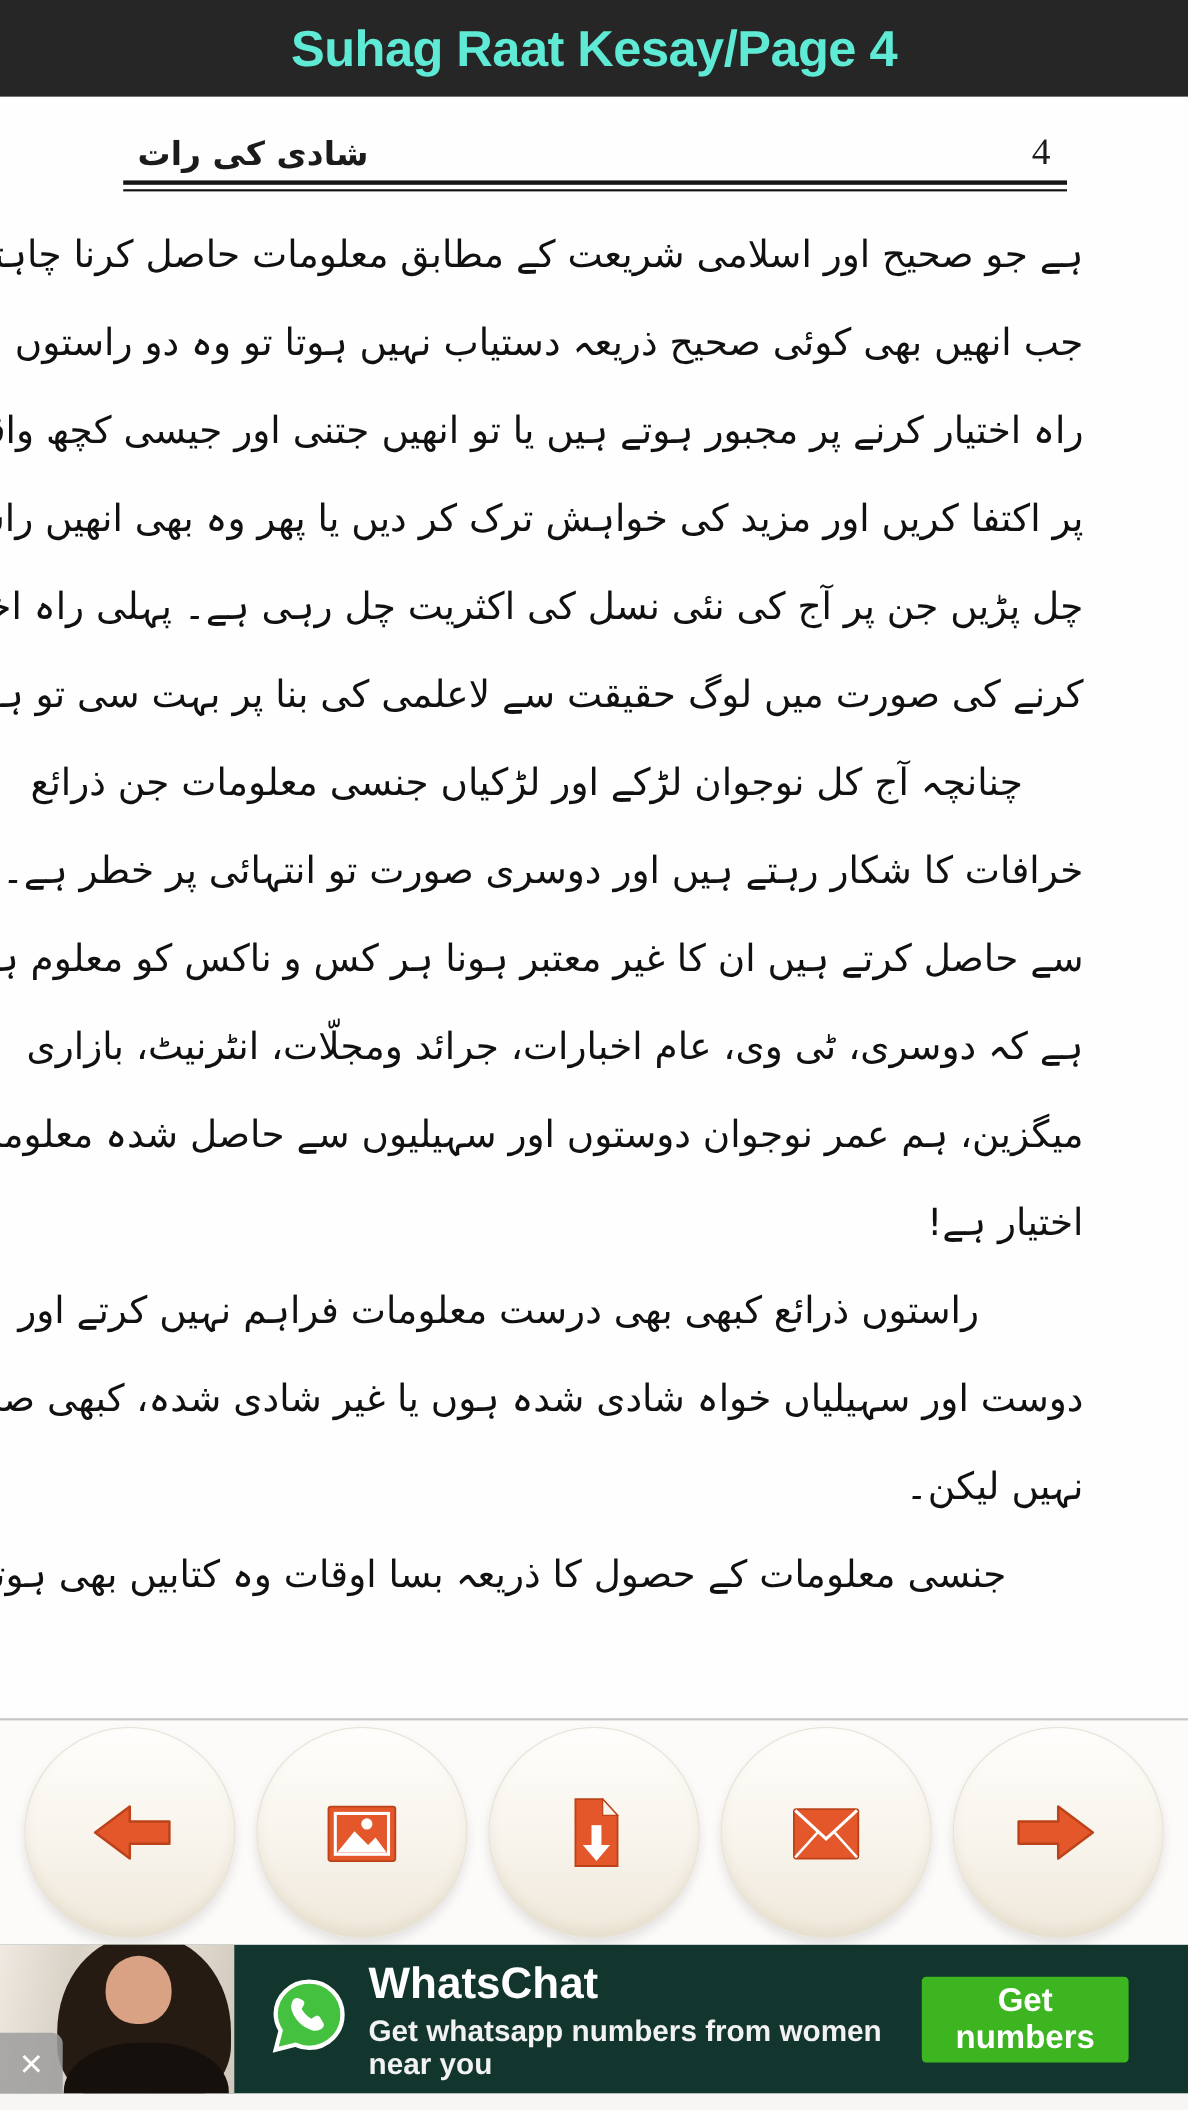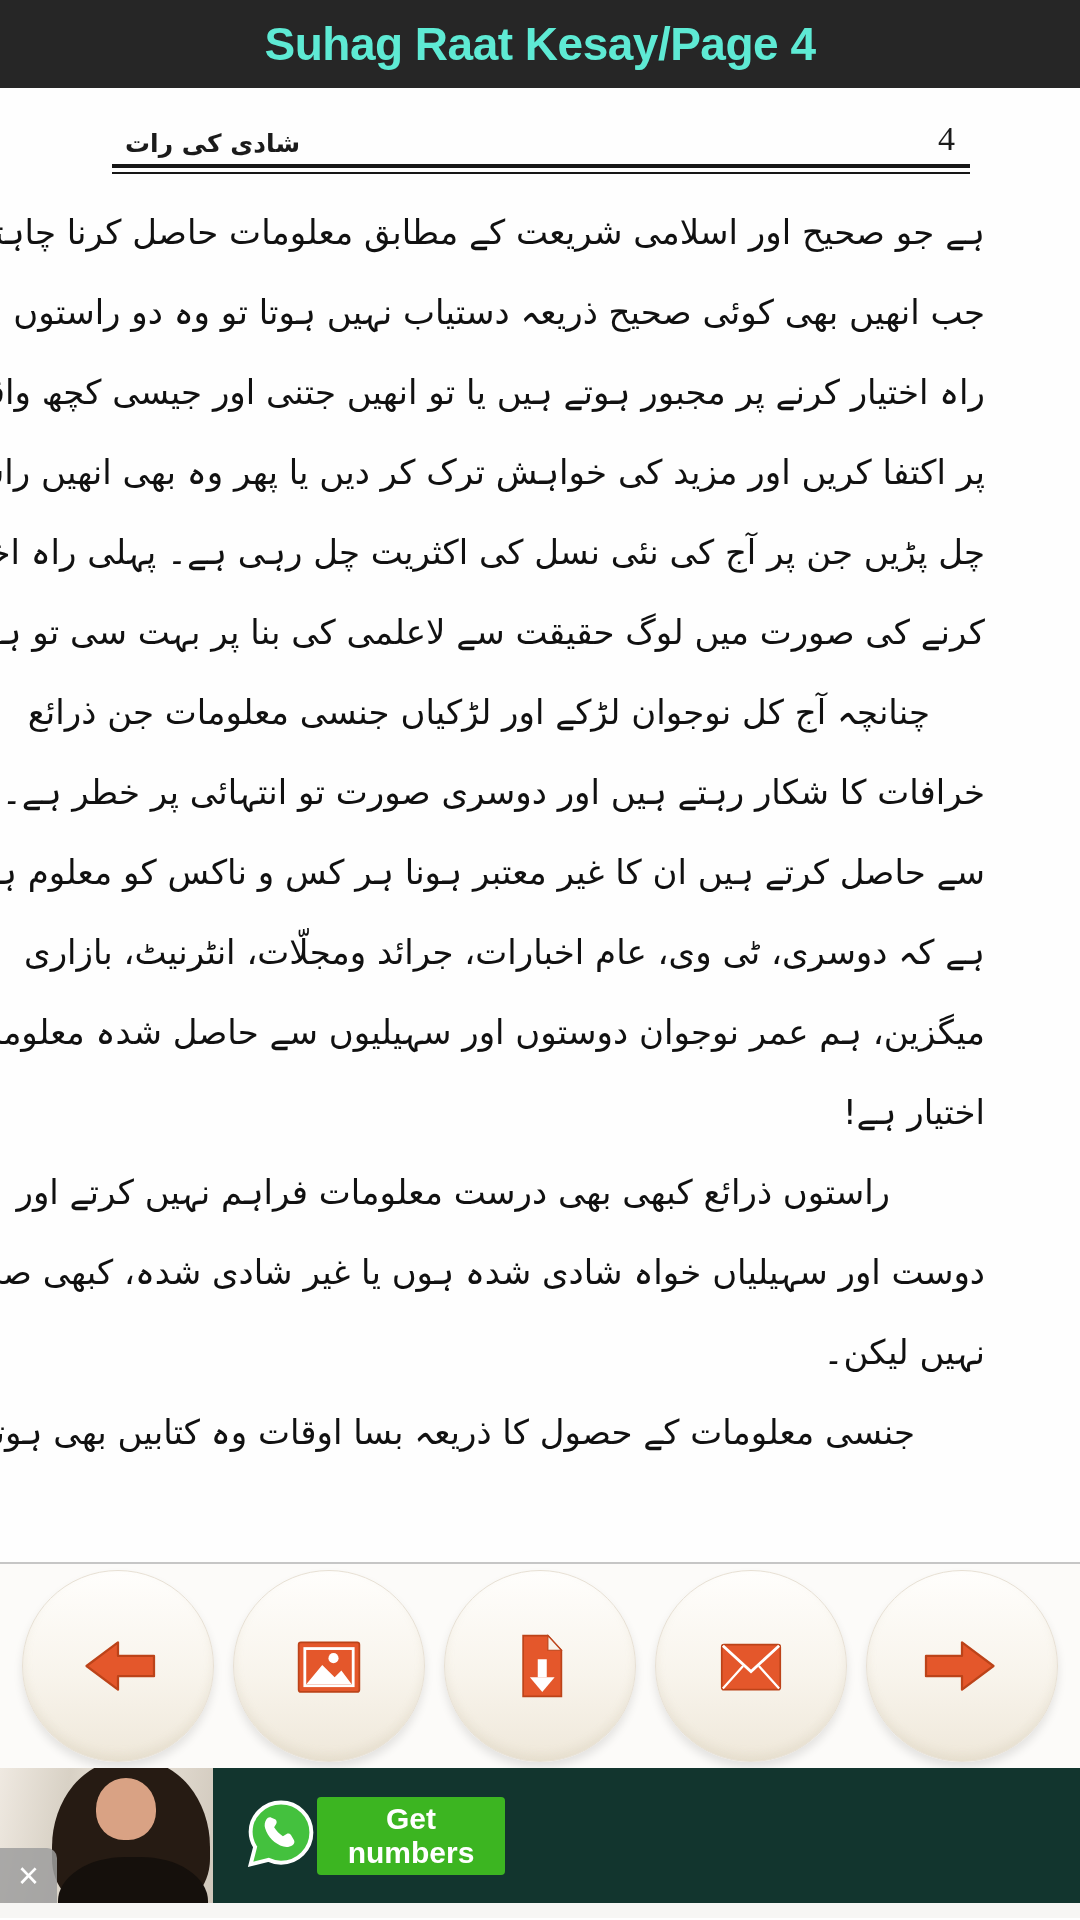--- a/index.html
+++ b/index.html
@@ -5,21 +5,21 @@
   html,body{margin:0;padding:0;background:#fff;}
   body{width:1080px;height:1920px;position:relative;font-family:"Liberation Sans",sans-serif;overflow:hidden;}
 
   
   .titlebar{height:88px;background:#262626;display:flex;align-items:center;justify-content:center;}
   .titlebar .title{color:#5eead4;font-size:46px;font-weight:700;letter-spacing:-0.5px;}
 
   
   .page{height:1474px;background:#fefefe;box-sizing:border-box;padding-top:18px;}
   .page-header{display:flex;justify-content:space-between;align-items:flex-end;padding:0 125px 0 125px;height:52px;}
-  .page-header .hdr-title{font-size:25px;font-weight:700;color:#1b1b1b;font-family:"DejaVu Sans",sans-serif;}
+  .page-header .hdr-title{font-size:30px;font-weight:700;color:#1b1b1b;font-family:"DejaVu Sans",sans-serif;}
   .page-header .hdr-page-num{font-size:34px;color:#1b1b1b;font-family:"Liberation Serif",serif;}
   .rule{margin:6px 110px 0 112px;height:4px;border-top:4px solid #161616;border-bottom:2px solid #161616;}
   .text-block{direction:rtl;text-align:right;padding:18px 95px 0 90px;color:#111;
               font-family:"DejaVu Sans",sans-serif;font-size:34px;line-height:80px;}
   .uline{white-space:nowrap;}
   .indent-1{padding-right:55px;}
   .indent-2{padding-right:95px;}
   .indent-3{padding-right:70px;}
 
   
@@ -37,21 +37,21 @@
             background:linear-gradient(100deg,#efe9e1 0%,#d8d1c5 30%,#ece5db 55%,#cfc7bb 100%);}
   .photo-hair{position:absolute;left:52px;top:-8px;width:158px;height:150px;background:#261b13;
               border-radius:46% 46% 30% 30% / 58% 58% 34% 34%;}
   .photo-face{position:absolute;left:96px;top:10px;width:60px;height:62px;background:#d9a284;border-radius:50% 50% 46% 46%;}
   .photo-torso{position:absolute;left:58px;bottom:-6px;width:150px;height:52px;background:#15100c;
                border-radius:45% 45% 0 0 / 85% 85% 0 0;}
   .wa-icon{margin-left:32px;flex:0 0 auto;}
   .ad-texts{margin-left:18px;flex:1 1 auto;min-width:0;}
   .ad-title{color:#fff;font-size:40px;font-weight:700;line-height:44px;}
   .ad-sub{color:#f2f2f2;font-size:27px;font-weight:700;margin-top:6px;line-height:30px;}
-  .ad-cta{flex:0 0 auto;margin-right:43px;background:#3cb521;color:#fff;border:none;border-radius:4px;
+  .ad-cta{flex:0 0 auto;margin-right:54px;background:#3cb521;color:#fff;border:none;border-radius:4px;
           width:188px;height:78px;font-size:30px;font-weight:700;font-family:"Liberation Sans",sans-serif;cursor:pointer;}
   .ad-close{position:absolute;left:0;bottom:0;width:57px;height:55px;background:rgba(158,158,158,0.85);
             border:none;border-radius:0 10px 0 0;color:#fff;font-size:36px;line-height:55px;text-align:center;
             cursor:pointer;padding:0;font-family:"Liberation Sans",sans-serif;}
 
   .bottom-strip{height:15px;background:#f7f6f4;}
 </style>
 </head>
 <body>
 
@@ -144,20 +144,24 @@
     <div class="photo-torso"></div>
   </div>
 
   <span class="wa-icon">
     <svg width="72" height="72" viewBox="0 0 64 64">
       <path d="M32 4 C17 4 5 16 5 30 C5 35 6.5 39.6 9 43.5 L5 59 L21 55 C24.4 56.6 28.1 57.5 32 57.5 C47 57.5 59 45.5 59 30.7 C59 16 47 4 32 4 Z" fill="#44c13e" stroke="#ffffff" stroke-width="3.5"></path>
       <path d="M23.5 17.5 c-1.6-.8-3.4-.1-4.4 1.4 -1.5 2.3-2.1 5.2-1.2 8 2.4 7.8 8.5 13.9 16.3 16.3 2.8.9 5.7.3 8-1.2 1.5-1 2.2-2.8 1.4-4.4 l-2.6-4.5 c-.8-1.4-2.6-1.9-4-1.1 l-3.3 1.9 c-3.2-1.9-5.9-4.6-7.8-7.8 l1.9-3.3 c.8-1.4.3-3.2-1.1-4 Z" fill="#ffffff"></path>
     </svg>
   </span>
 
+  <div class="ad-texts">
+    <div class="ad-title">WhatsChat</div>
+    <div class="ad-sub">Get whatsapp numbers from women near you</div>
+  </div>
 
   <button class="ad-cta">Get numbers</button>
   <button class="ad-close">
     <span>×</span>
   </button>
 </div>
 
 <div class="bottom-strip"></div>
 
 </body></html>

